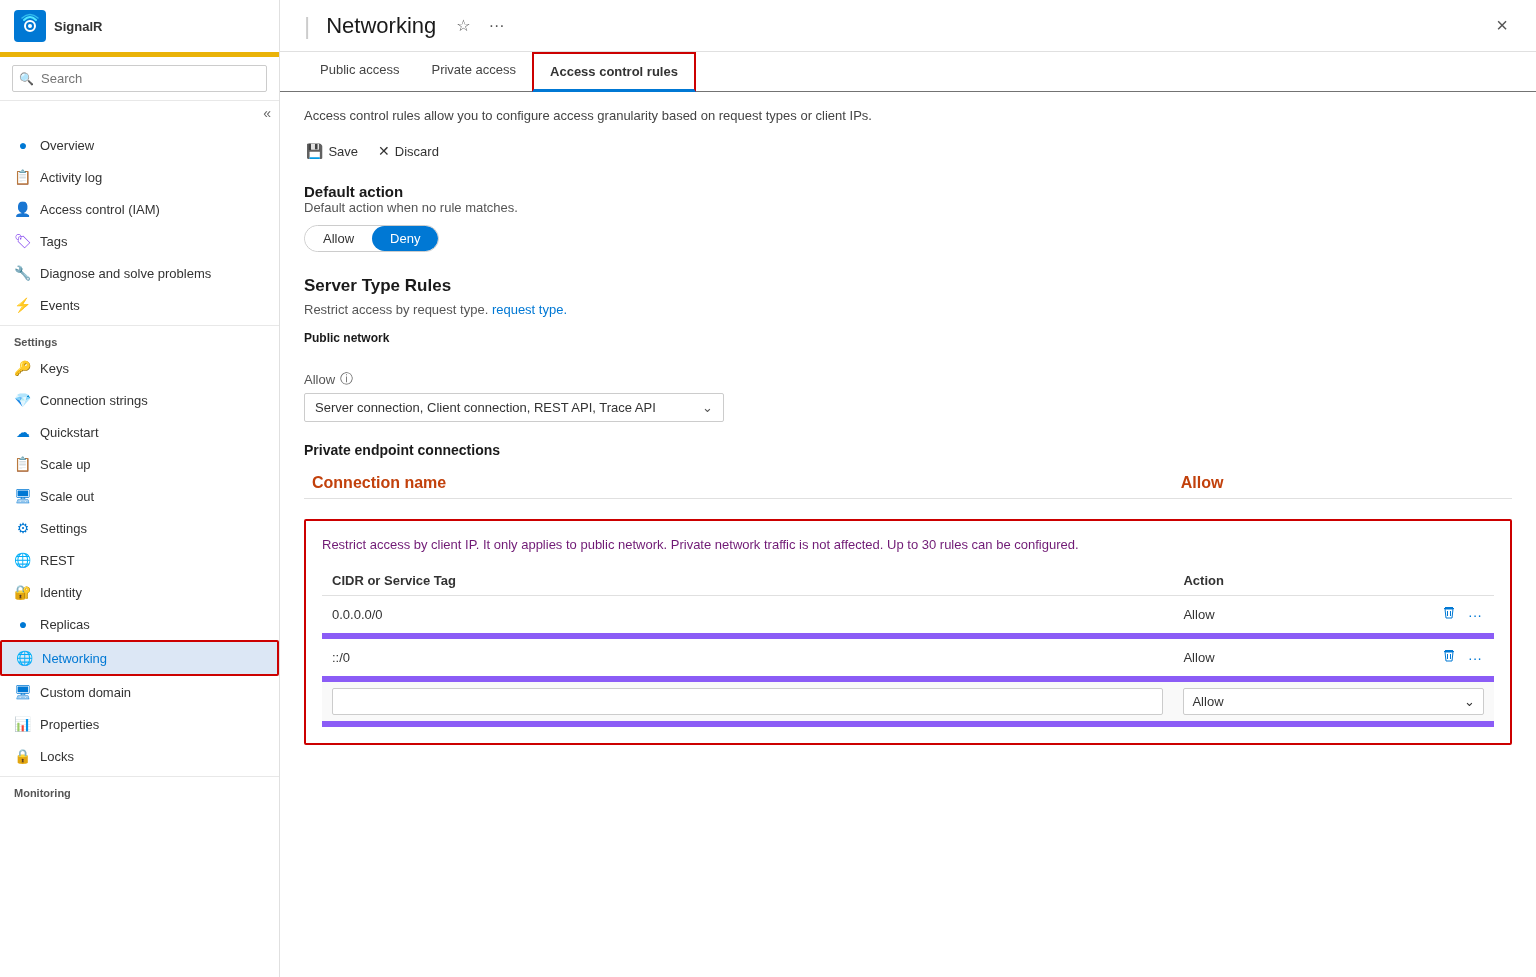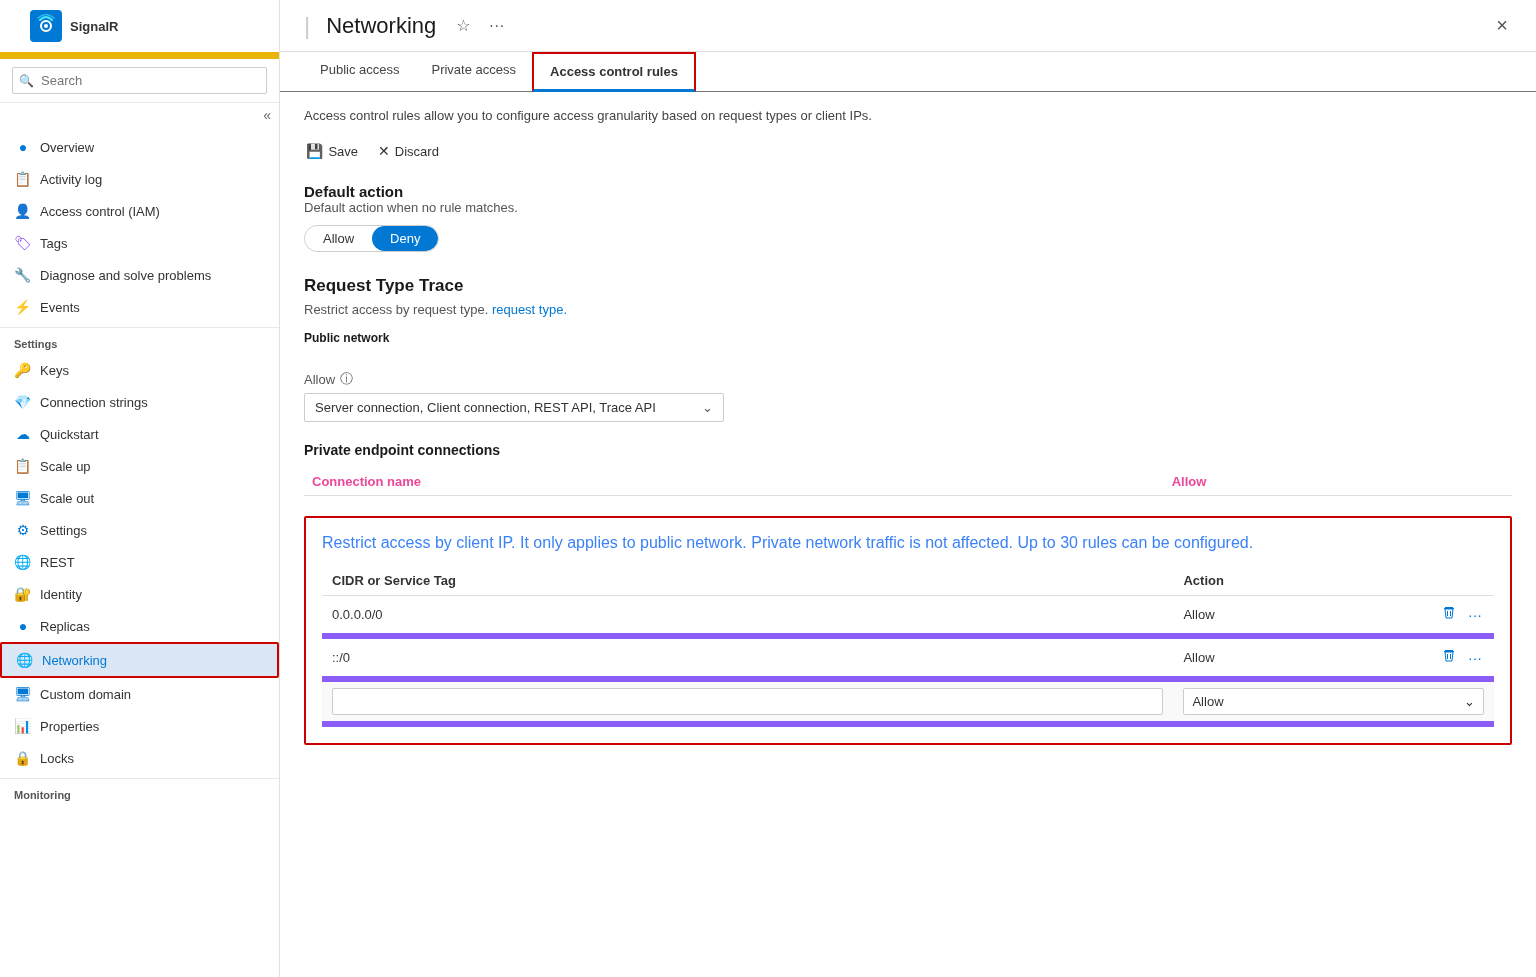--- a/index.html
+++ b/index.html
@@ -12,22 +12,22 @@
       background: #fff;
       border-right: 1px solid #e0e0e0;
       display: flex;
       flex-direction: column;
       overflow-y: auto;
       height: 100vh;
     }
     .sidebar-header {
       display: flex;
       align-items: center;
-      padding: 10px 30px;
-      border-bottom: 7px solid #eab308;
+      padding: 10px 14px;
+      border-bottom: 5px solid #eab308;
     }
     .sidebar-logo {
       width: 32px;
       height: 32px;
       margin-right: 8px;
     }
     .sidebar-title {
       font-size: 13px;
       font-weight: 600;
       color: #333;
@@ -286,43 +286,43 @@
       color: #1a1a1a;
       margin-bottom: 10px;
     }
     .pe-table {
       width: 100%;
       border-collapse: collapse;
       margin-bottom: 20px;
     }
     .pe-table th {
       text-align: left;
-      font-size: 13px;
+      font-size: 16px;
       font-weight: 600;
       padding: 6px 8px;
-      color: #ec4899;
+      color: #c2410c;
       border-bottom: 1px solid #e0e0e0;
     }
 
     
     .ip-rules-box {
       border: 2px solid #c00;
       border-radius: 2px;
       padding: 16px;
       background: #fff;
     }
     .ip-rules-title {
       font-size: 17px;
       font-weight: 600;
       color: #1a1a1a;
       margin-bottom: 8px;
     }
     .ip-rules-desc {
-      font-size: 16px;
-      color: #3b82f6;
+      font-size: 13px;
+      color: #701a75;
       margin-bottom: 14px;
     }
     .ip-table {
       width: 100%;
       border-collapse: collapse;
     }
     .ip-table th {
       text-align: left;
       font-size: 13px;
       font-weight: 600;
@@ -524,21 +524,21 @@
     </div>
 
     <div class="section-title">Default action</div>
     <p class="section-desc">Default action when no rule matches.</p>
 
     <div class="toggle-group">
       <button class="toggle-btn">Allow</button>
       <button class="toggle-btn selected">Deny</button>
     </div>
 
-    <div class="subsection-title">Request Type Trace</div>
+    <div class="subsection-title">Server Type Rules</div>
     <p class="subsection-desc">
       <span>Restrict access by request type.</span>
       <a href="#"> request type.</a>
     </p>
 
     <div class="field-label">Public network</div>
 
     <div class="allow-label">
       <span>Allow</span>
       <span class="info-icon">ⓘ</span>

